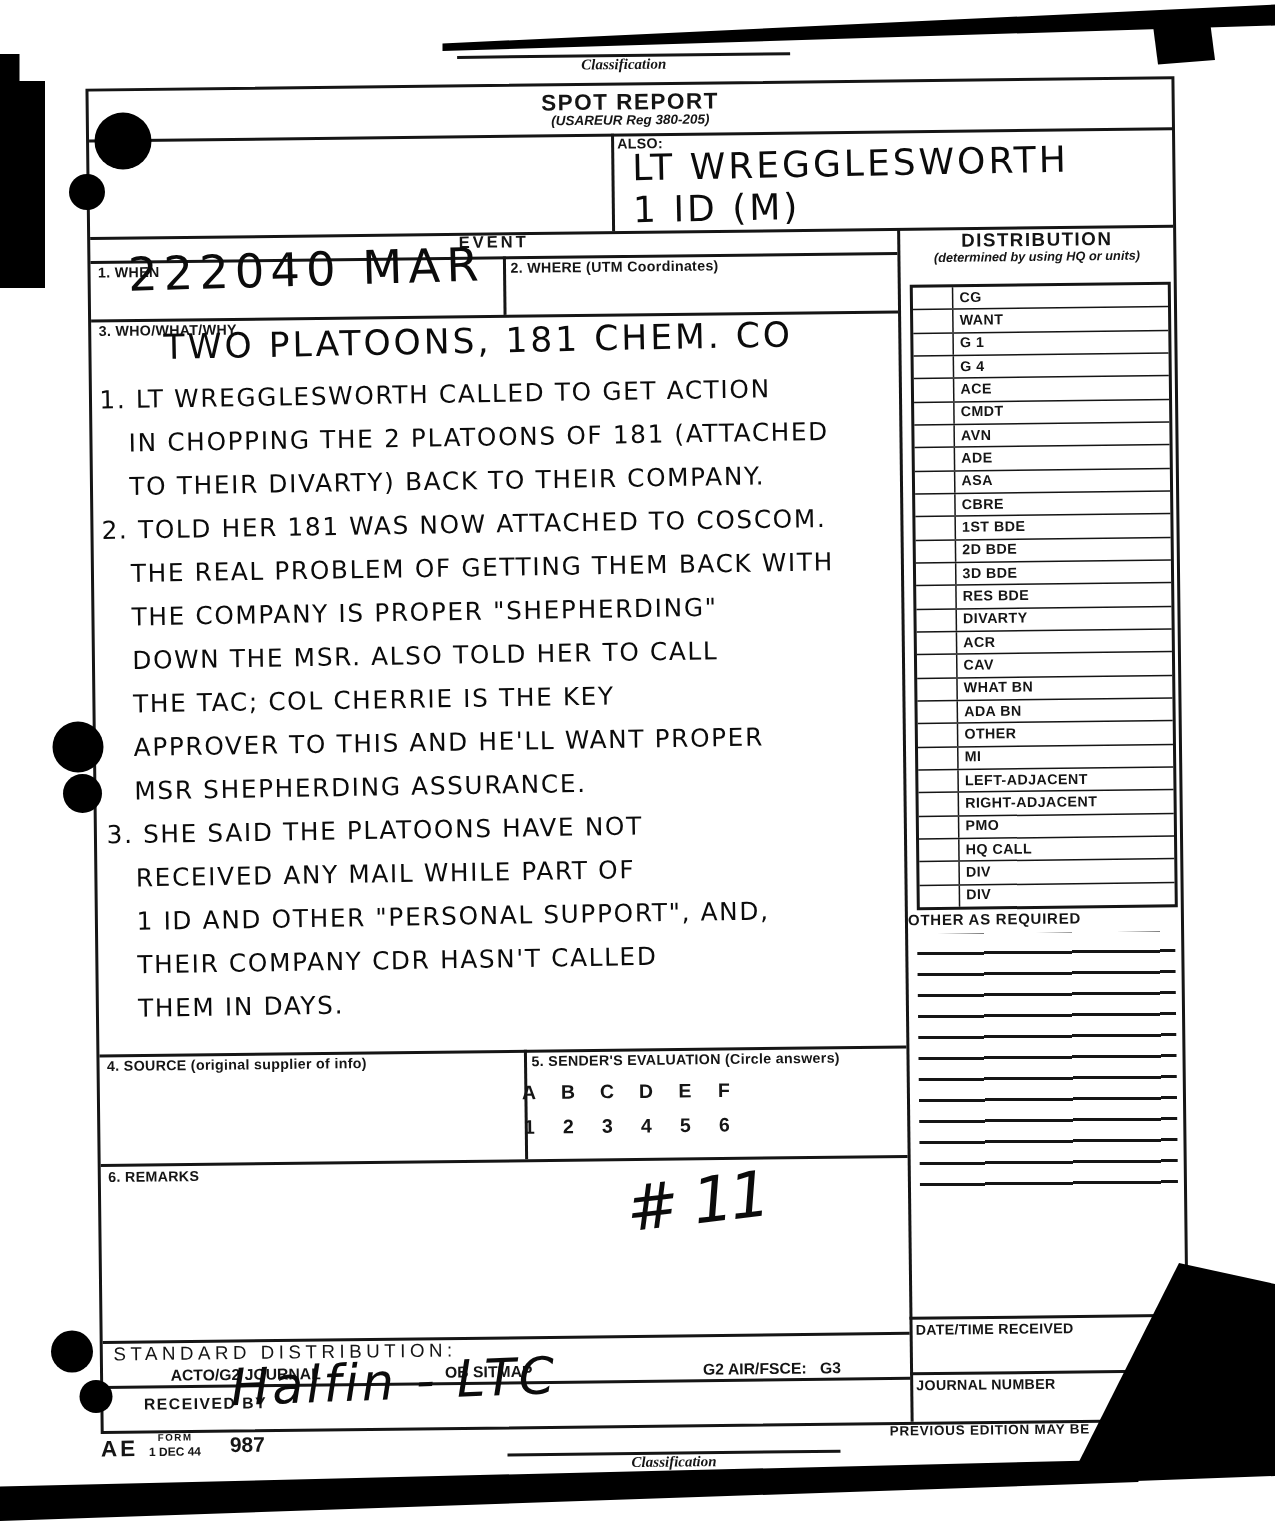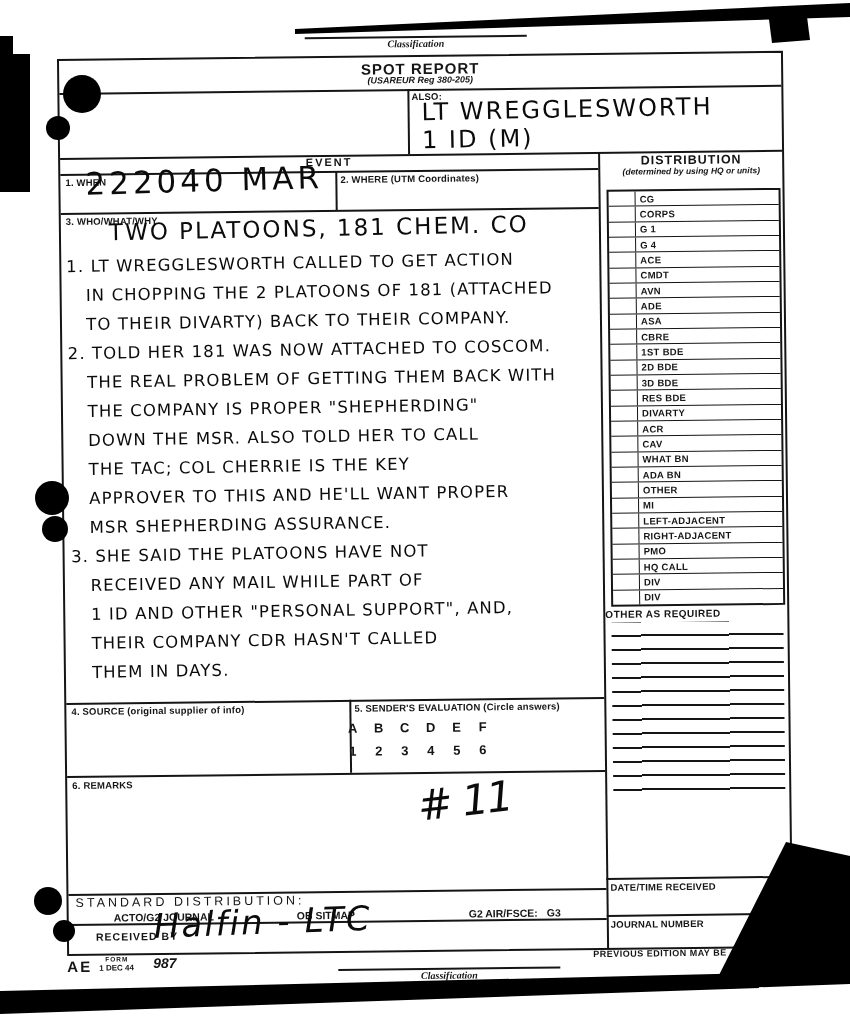--- a/index.html
+++ b/index.html
@@ -70,21 +70,21 @@
   .dist-other{position:absolute;left:540px;top:554px;font-size:10px;font-weight:bold;letter-spacing:0.5px;}
   .dist-lines{position:absolute;left:546px;top:568px;width:172px;height:170px;
               background:repeating-linear-gradient(to bottom,transparent 0 12px,#151515 12px 14px);}
   .dt-lbl{left:542px;top:827px;}
   .jn-lbl{left:542px;top:864px;}
 
   
   .ae{position:absolute;left:62px;top:954px;font-size:15px;font-weight:bold;letter-spacing:2px;}
   .form-word{position:absolute;left:100px;top:952px;font-size:6.5px;font-weight:bold;letter-spacing:1px;}
   .form-date{position:absolute;left:94px;top:960px;font-size:8px;font-weight:bold;}
-  .form-num{position:absolute;left:148px;top:952px;font-size:14px;font-weight:bold;font-style:italic;}
+  .form-num{position:absolute;left:148px;top:952px;font-size:14px;font-weight:bold;}
   .prev-ed{position:absolute;left:588px;top:951px;font-size:9px;font-weight:bold;letter-spacing:0.5px;white-space:nowrap;}
 
   .artifacts{position:absolute;left:0;top:0;pointer-events:none;}
   .artifacts *{fill:#000;}
 </style>
 </head>
 <body>
 
 <div class="page">
   <div class="doc">
@@ -182,21 +182,21 @@
         <div class="dist-title">DISTRIBUTION</div>
         <div class="dist-sub">(determined by using HQ or units)</div>
       </div>
       <div class="dist-table">
           <div class="drow">
           <span class="dchk"></span>
           <span class="dlbl">CG</span>
         </div>
           <div class="drow">
           <span class="dchk"></span>
-          <span class="dlbl">CORPS</span>
+          <span class="dlbl">WANT</span>
         </div>
           <div class="drow">
           <span class="dchk"></span>
           <span class="dlbl">G 1</span>
         </div>
           <div class="drow">
           <span class="dchk"></span>
           <span class="dlbl">G 4</span>
         </div>
           <div class="drow">

